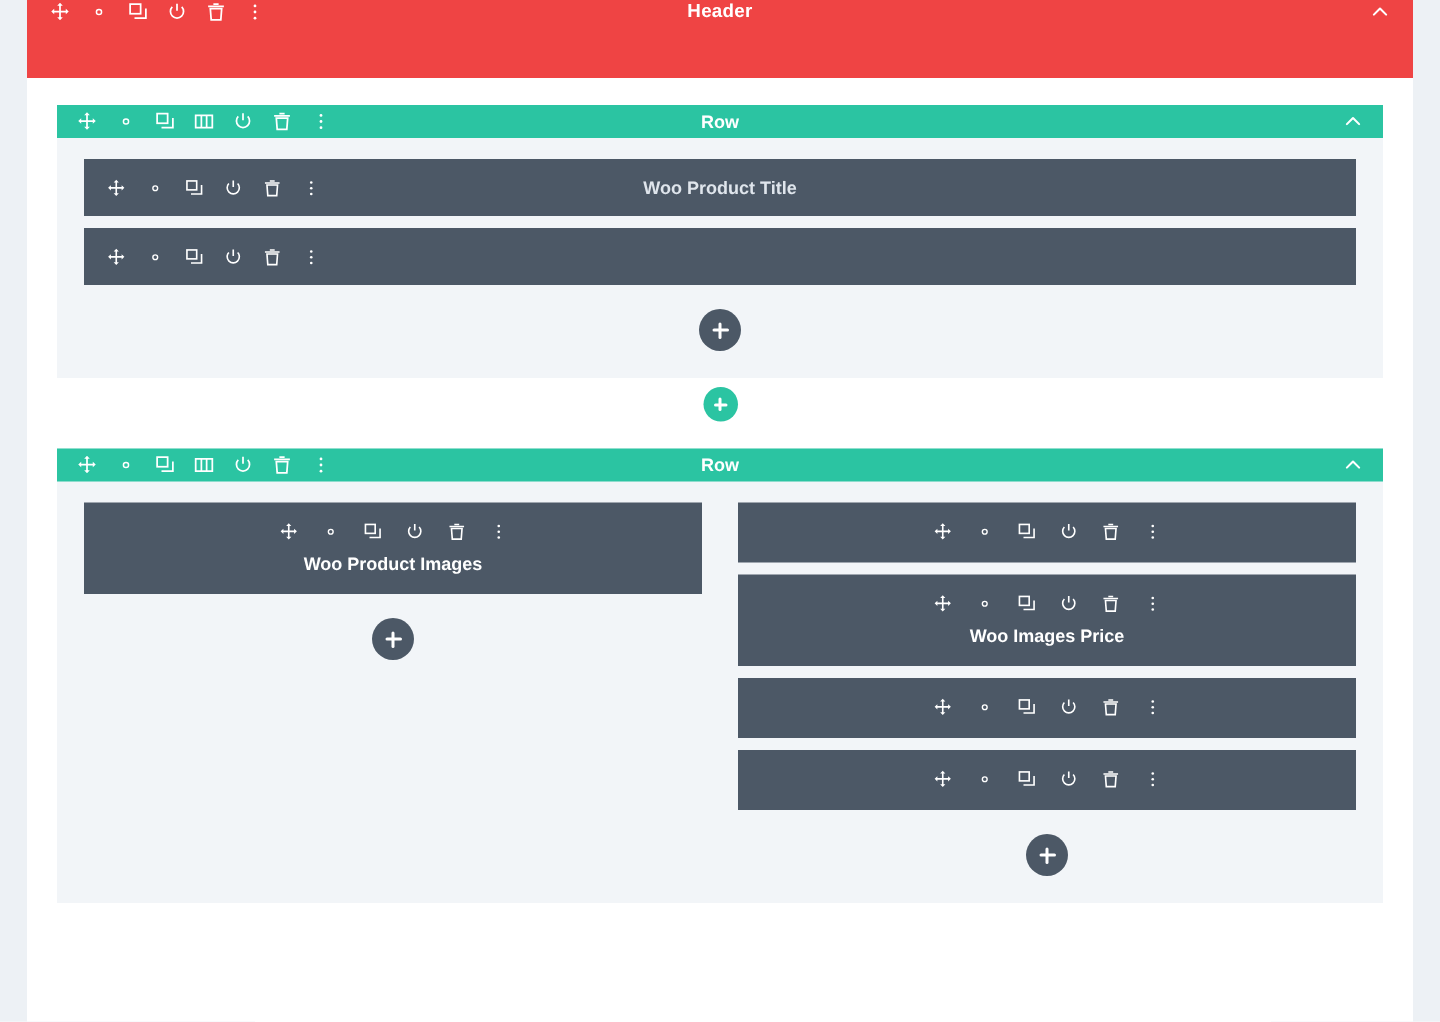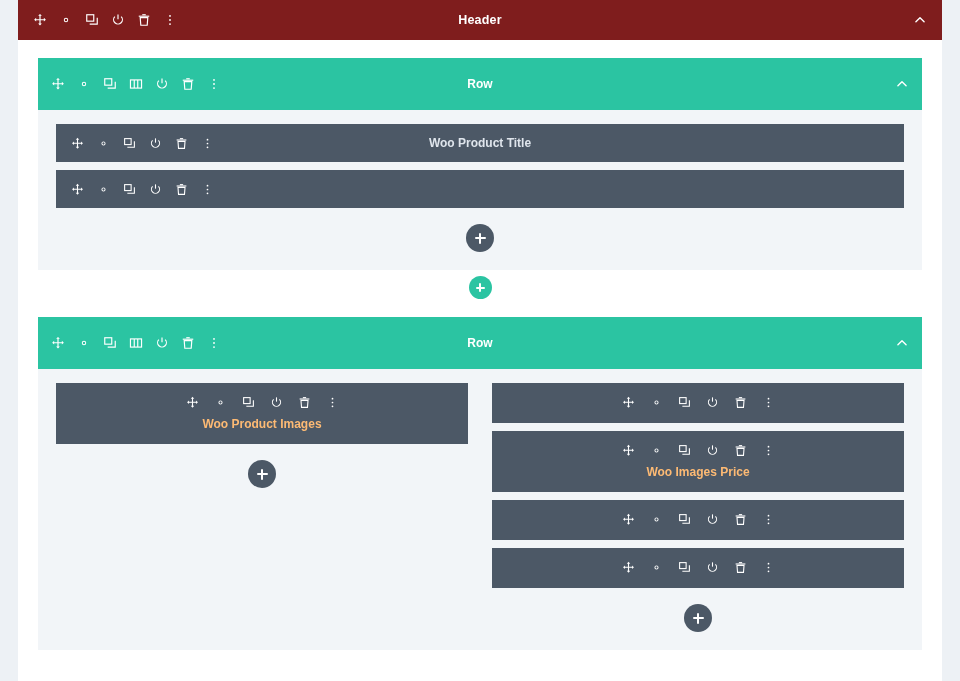--- a/index.html
+++ b/index.html
@@ -29,24 +29,24 @@
     left: 18px;
     top: 0;
     width: 924px;
     min-height: 681px;
     background: #ffffff;
   }
 
   
   .section-bar {
     position: relative;
-    height: 40px;
-    background: #7f1d1d;
-    display: flex;
-    align-items: center;
+    height: 52px;
+    background: #ef4444;
+    display: flex;
+    align-items: flex-start;
     padding: 0 14px;
     box-sizing: border-box;
   }
   .section-bar .bar-title {
     position: absolute;
     left: 0; right: 0;
     text-align: center;
     font-size: 12.5px;
     font-weight: bold;
     color: #ffffff;
@@ -56,21 +56,21 @@
 
   
   .row-block {
     margin: 18px 20px 0 20px;
     background: #f2f5f8;
   }
   .row-block.second { margin-top: 18px; }
 
   .row-bar {
     position: relative;
-    height: 52px;
+    height: 22px;
     background: #2bc4a2;
     display: flex;
     align-items: center;
     padding: 0 12px;
     box-sizing: border-box;
   }
   .row-bar .bar-title {
     position: absolute;
     left: 0; right: 0;
     text-align: center;
@@ -148,21 +148,21 @@
     background: #4c5866;
     padding: 12px 10px 13px 10px;
     box-sizing: border-box;
     margin-bottom: 8px;
     text-align: center;
   }
   .module-block .mod-label {
     margin-top: 7px;
     font-size: 12px;
     font-weight: bold;
-    color: #fdba74;
+    color: #ffffff;
   }
 
   
   .add-wrap {
     display: flex;
     justify-content: center;
   }
   .add-btn {
     border-radius: 50%;
     display: flex;

